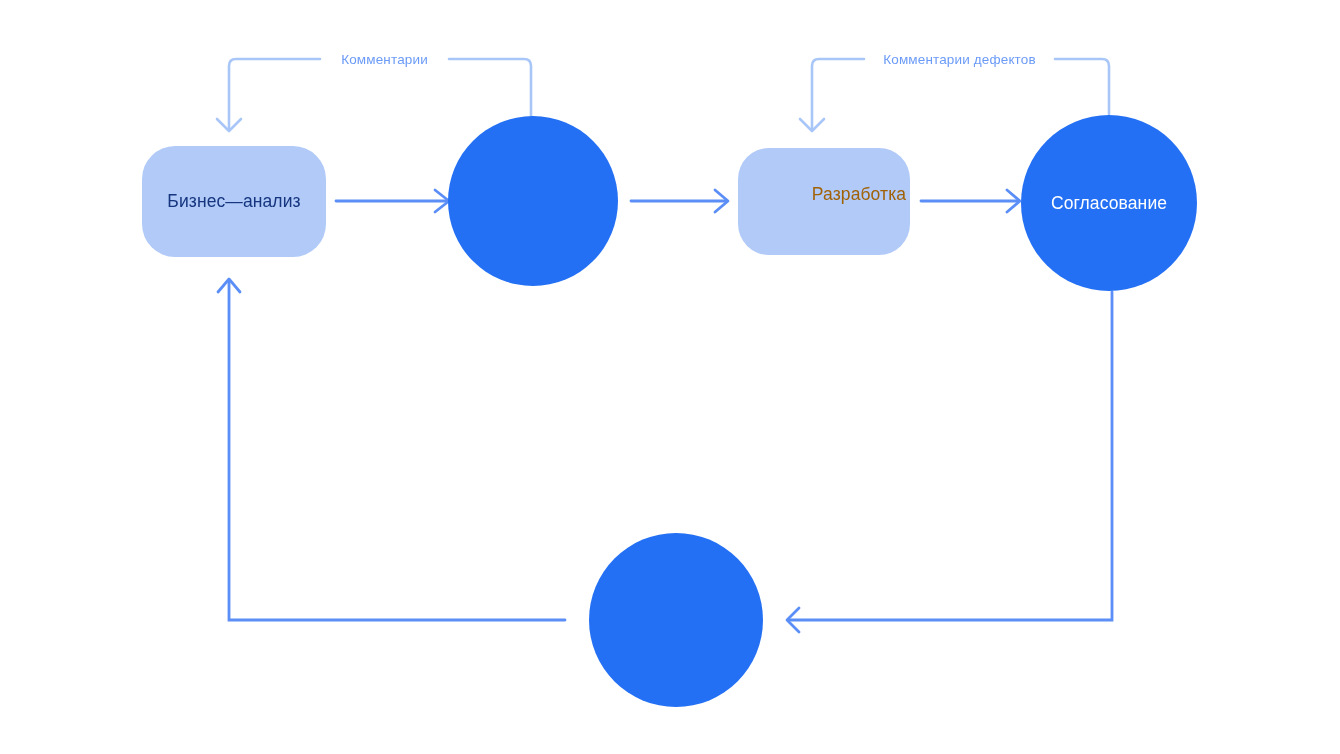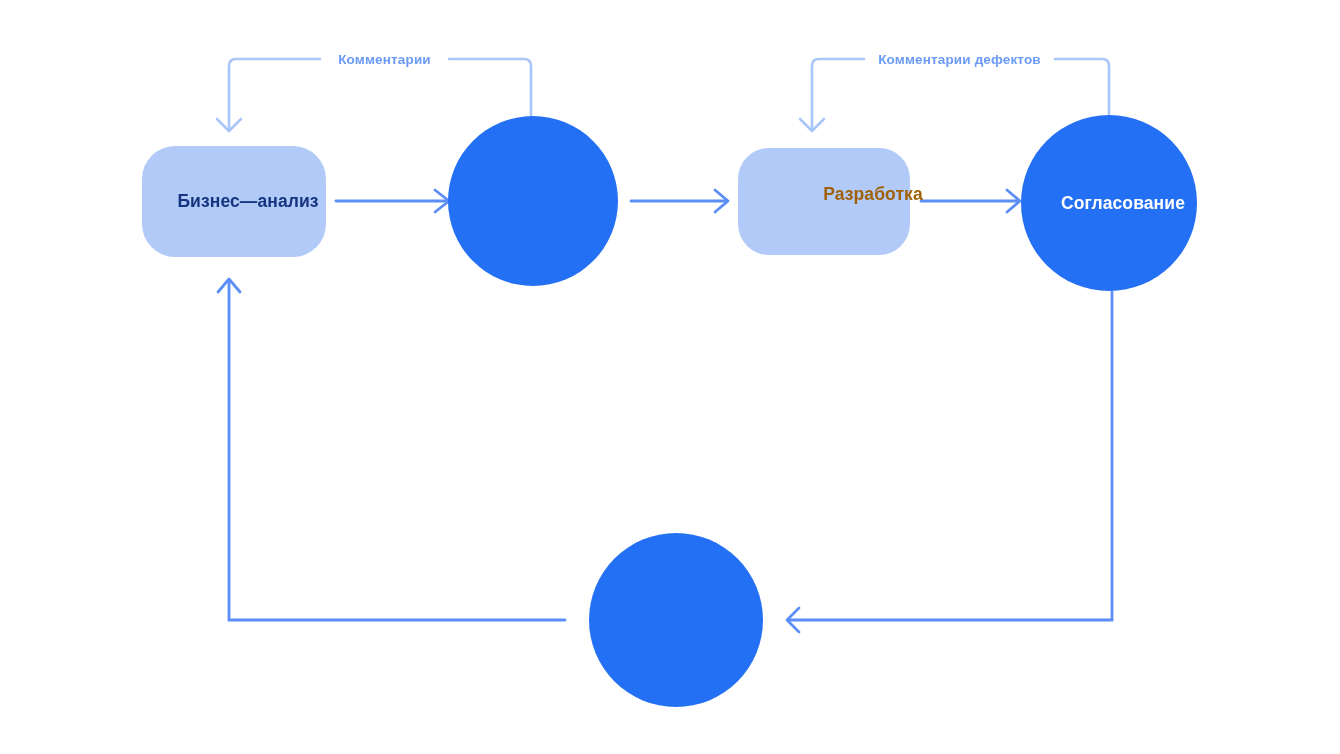--- a/index.html
+++ b/index.html
@@ -24,36 +24,35 @@
     top: 0;
     width: 1340px;
     height: 754px;
   }
   .node-label {
     position: absolute;
     display: flex;
     align-items: center;
     justify-content: center;
     text-align: center;
-    font-weight: bold;
+    font-weight: normal;
     font-size: 17.5px;
     letter-spacing: 0.1px;
     white-space: nowrap;
     pointer-events: none;
-    padding-left: 14px;
   }
   .edge-label {
     position: absolute;
     display: flex;
     align-items: center;
     justify-content: center;
     text-align: center;
     white-space: nowrap;
     font-size: 13.5px;
-    font-weight: bold;
+    font-weight: normal;
     letter-spacing: 0.15px;
   }
 </style>
 </head>
 <body>
 
 <div id="canvas">
 
   <svg id="diagram-svg" viewBox="0 0 1340 754">
 

